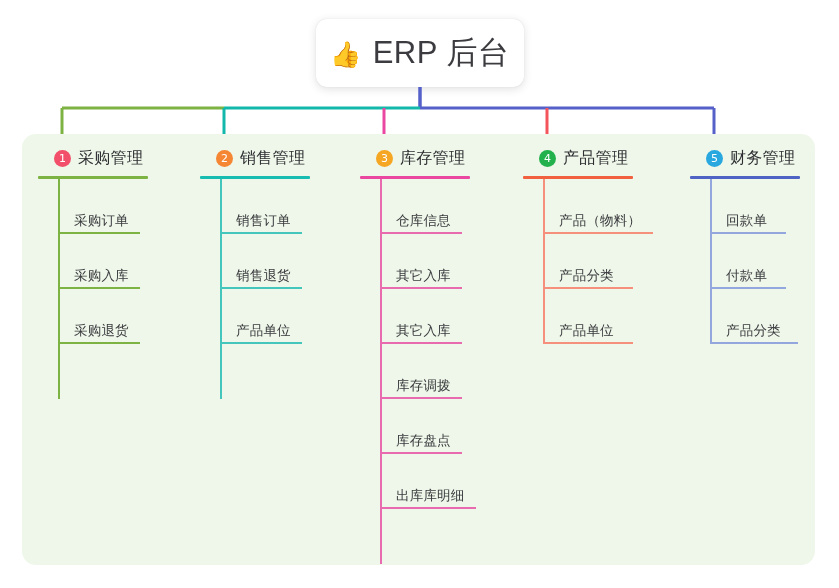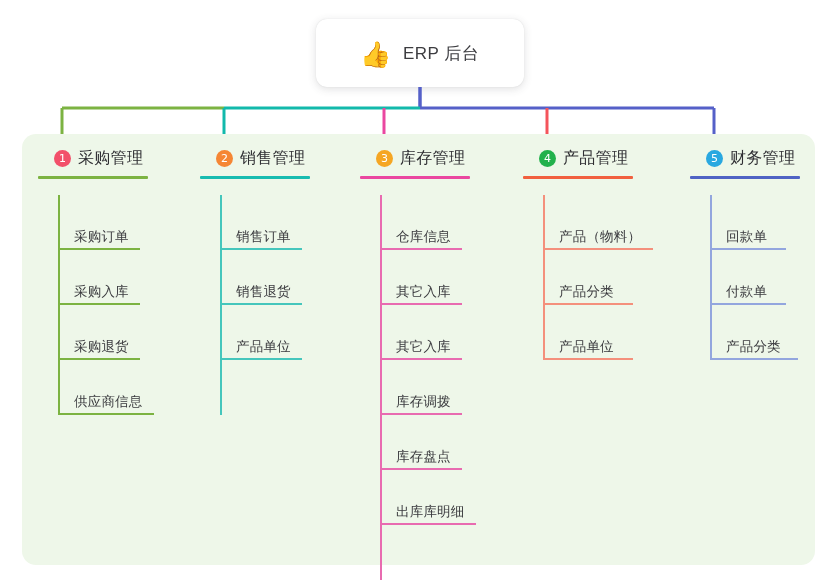--- a/index.html
+++ b/index.html
@@ -32,21 +32,21 @@
     gap: 11px;
     box-sizing: border-box;
   }
   #title-card .thumb {
     font-size: 25px;
     line-height: 1;
     display: inline-block;
     transform: translateY(1px);
   }
   #title-card .title-text {
-    font-size: 17px;
+    font-size: 31px;
     color: #3c3c40;
     letter-spacing: 0.5px;
     white-space: nowrap;
   }
 
   
   #connectors {
     position: absolute;
     left: 0;
     top: 0;
@@ -97,21 +97,21 @@
     letter-spacing: 0.3px;
   }
   .col-rule {
     height: 3px;
     margin-top: 6px;
     border-radius: 1px;
   }
 
   .items {
     position: relative;
-    margin-top: 16px;
+    margin-top: 0px;
   }
   .spine {
     position: absolute;
     left: 20px;
     top: 0;
     width: 2px;
   }
   .item {
     position: relative;
     height: 55px;
@@ -172,24 +172,20 @@
           <span class="item-label">采购订单</span>
         </div>
         <div class="item">
           <div class="item-underline" style="background: rgb(124, 179, 66); width: 82px;"></div>
           <span class="item-label">采购入库</span>
         </div>
         <div class="item">
           <div class="item-underline" style="background: rgb(124, 179, 66); width: 82px;"></div>
           <span class="item-label">采购退货</span>
         </div>
-        <div class="item">
-          <div class="item-underline" style="background: rgb(124, 179, 66); width: 96px;"></div>
-          <span class="item-label">供应商信息</span>
-        </div>
       </div>
     </div>
     <div class="column" style="left: 200px;">
       <div class="col-header">
         <span class="badge" style="background: rgb(245, 134, 52);">2</span>
         <span class="col-title">销售管理</span>
       </div>
       <div class="col-rule" style="background: rgb(24, 188, 176); width: 110px; margin-left: 0px;"></div>
       <div class="items">
         <div class="spine" style="background: rgb(69, 198, 188); height: 220px;"></div>

